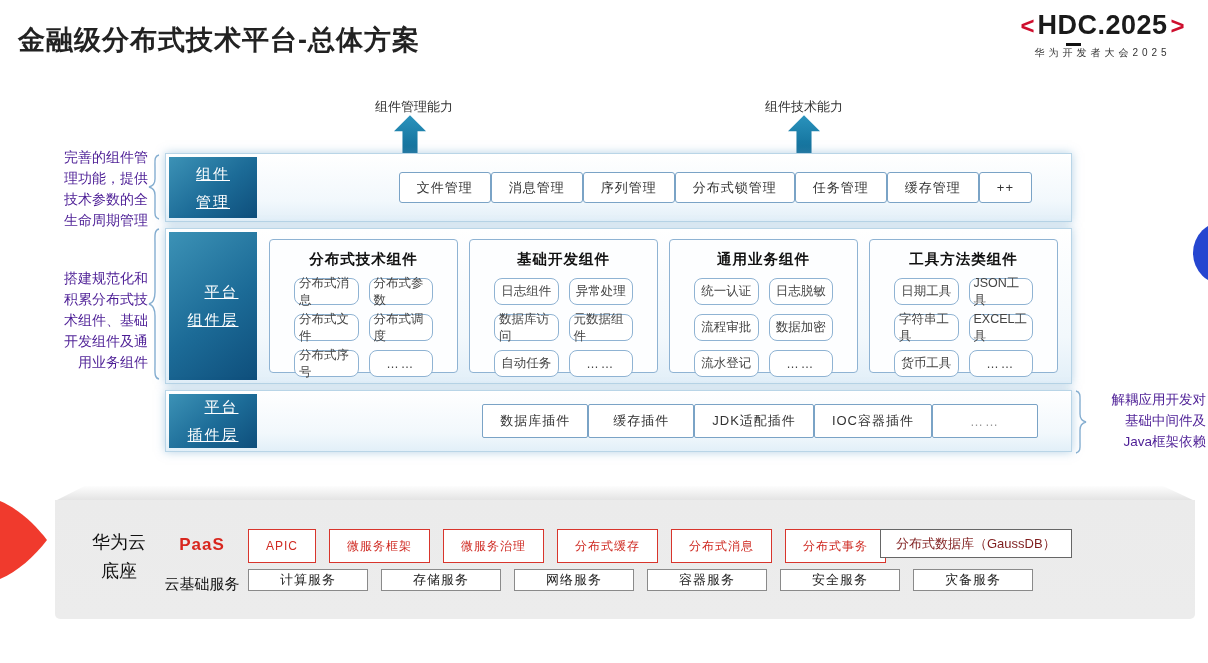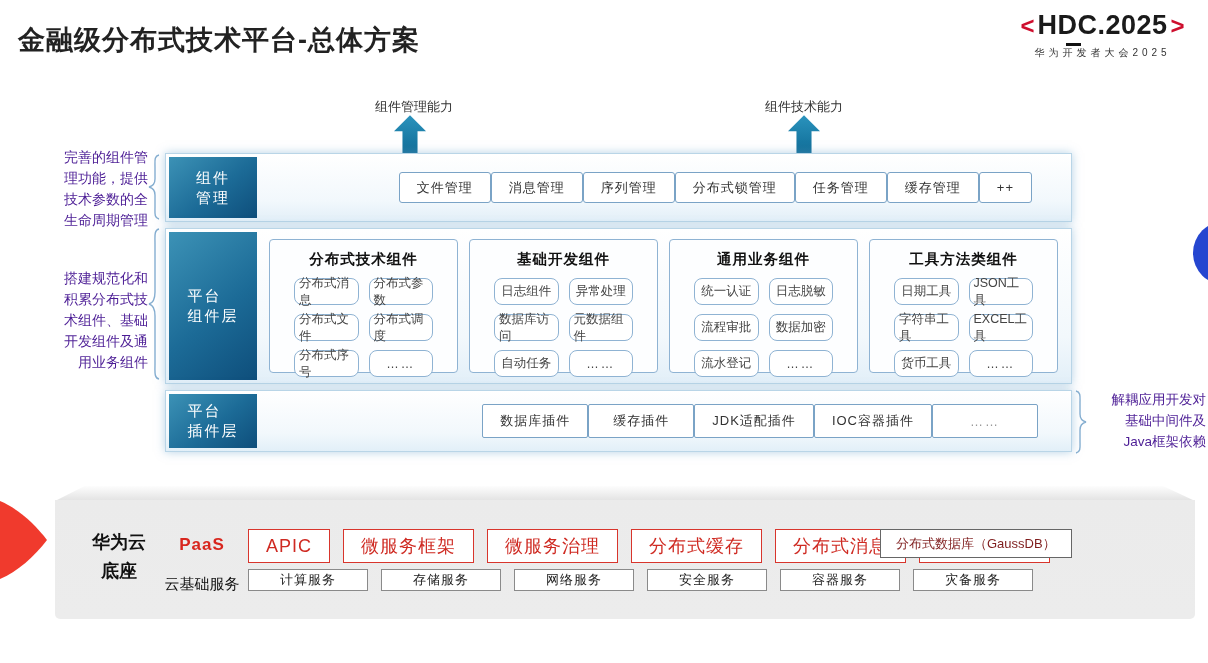--- a/index.html
+++ b/index.html
@@ -22,22 +22,22 @@
 
   
   .side-note { position:absolute; font-size:14px; color:#4c1d95; line-height:21px; text-align:right; }
   .brace { position:absolute; }
 
   
   .row { position:absolute; left:165px; width:907px; border:1px solid #b9d5e7;
          background:linear-gradient(180deg,#ffffff 0%,#f2f8fc 70%,#e2eff8 100%);
          box-shadow:0 0 9px rgba(110,165,205,.5); display:flex; align-items:stretch; padding:3px; }
   .row-label { width:88px; flex:0 0 88px; background:linear-gradient(140deg,#3c92b6 0%,#1c6b97 55%,#0e4e7b 100%);
-               color:#fff; font-size:15px; line-height:20px; display:flex; align-items:center; justify-content:center;
-               text-align:left; letter-spacing:2px; }
+               color:#fff; font-size:15px; line-height:28px; display:flex; align-items:center; justify-content:center;
+               text-align:right; letter-spacing:2px;text-decoration:underline; }
   .row-items { flex:1; display:flex; align-items:center; justify-content:flex-end; padding:0 36px 0 40px; }
   .item-box { border:1px solid #7aa3c6; border-radius:3px; background:#fff; color:#333; font-size:13px;
               height:31px; display:flex; align-items:center; justify-content:center; padding:0 17px; letter-spacing:1px; }
   .row3-items { padding:0 30px 0 12px; }
   .row3-items .item-box { min-width:106px; height:34px; border-radius:2px; }
   .ellipsis { color:#999; letter-spacing:2px; }
 
   
   .row2-cols { flex:1; display:flex; gap:11px; padding:7px 10px 7px 12px; }
   .col-box { flex:1; border:1px solid #8fb3d3; border-radius:4px; background:#fdfeff; padding:7px 24px 8px; display:flex; flex-direction:column; }
@@ -46,26 +46,26 @@
   .col-grid .mini-box { border:1px solid #8fb3d3; border-radius:8px; background:#fff; color:#444; font-size:12.5px;
               display:flex; align-items:center; justify-content:center; height:27px; padding:0 4px; }
 
   
   .platform-bevel { position:absolute; left:55px; top:486px; width:1140px; height:15px;
                     background:linear-gradient(180deg,#fdfdfd,#e2e2e2);
                     clip-path:polygon(2.6% 0, 97.2% 0, 100% 100%, 0 100%); }
   .platform { position:absolute; left:55px; top:500px; width:1140px; height:119px;
               background:linear-gradient(180deg,#ebebeb,#ececec); border-radius:0 0 5px 5px; }
   .foundation-label { position:absolute; left:86px; top:528px; width:66px; text-align:center;
-                      font-size:18px; font-weight:bold; color:#111; line-height:29px; }
+                      font-size:18px; font-weight:normal; color:#111; line-height:29px; }
   .paas-label { position:absolute; left:152px; top:535px; width:100px; text-align:center;
                 font-size:17px; font-weight:bold; color:#d8261e; letter-spacing:1px; }
   .cloud-label { position:absolute; left:152px; top:575px; width:100px; text-align:center; font-size:15px; color:#111; }
   .paas-row { position:absolute; left:248px; top:529px; display:flex; gap:13px; align-items:center; }
-  .paas-box { border:1px solid #d8352c; color:#cf2a22; background:#fff; font-size:18px; height:29px;
+  .paas-box { border:1px solid #d8352c; color:#cf2a22; background:#fff; font-size:12px; height:29px;
               display:flex; align-items:center; justify-content:center; padding:16px 17px; letter-spacing:1px; }
   .db-box { position:absolute; left:880px; top:529px; border:1px solid #666; color:#7f1d1d; background:#fff;
             font-size:13px; height:29px; display:flex; align-items:center; justify-content:center; padding:0 15px; }
   .cloud-row { position:absolute; left:248px; top:569px; display:flex; gap:13px; }
   .cloud-box { border:1px solid #8a8a8a; color:#222; background:#fff; font-size:13px; width:120px; height:22px;
                display:flex; align-items:center; justify-content:center; letter-spacing:1px; }
 
   
   .red-wedge { position:absolute; left:0; top:498px; }
   .blue-dot { position:absolute; left:1193px; top:221px; width:64px; height:64px; border-radius:50%; background:#2546d0; }
@@ -217,20 +217,20 @@
       <div class="paas-box">微服务治理</div>
       <div class="paas-box">分布式缓存</div>
       <div class="paas-box">分布式消息</div>
       <div class="paas-box">分布式事务</div>
     </div>
   <div class="db-box">分布式数据库（GaussDB）</div>
   <div class="cloud-row">
       <div class="cloud-box">计算服务</div>
       <div class="cloud-box">存储服务</div>
       <div class="cloud-box">网络服务</div>
+      <div class="cloud-box">容器服务</div>
       <div class="cloud-box">安全服务</div>
-      <div class="cloud-box">容器服务</div>
       <div class="cloud-box">灾备服务</div>
     </div>
 
   <div class="blue-dot"></div>
 
 </div>
 
 </body></html>

